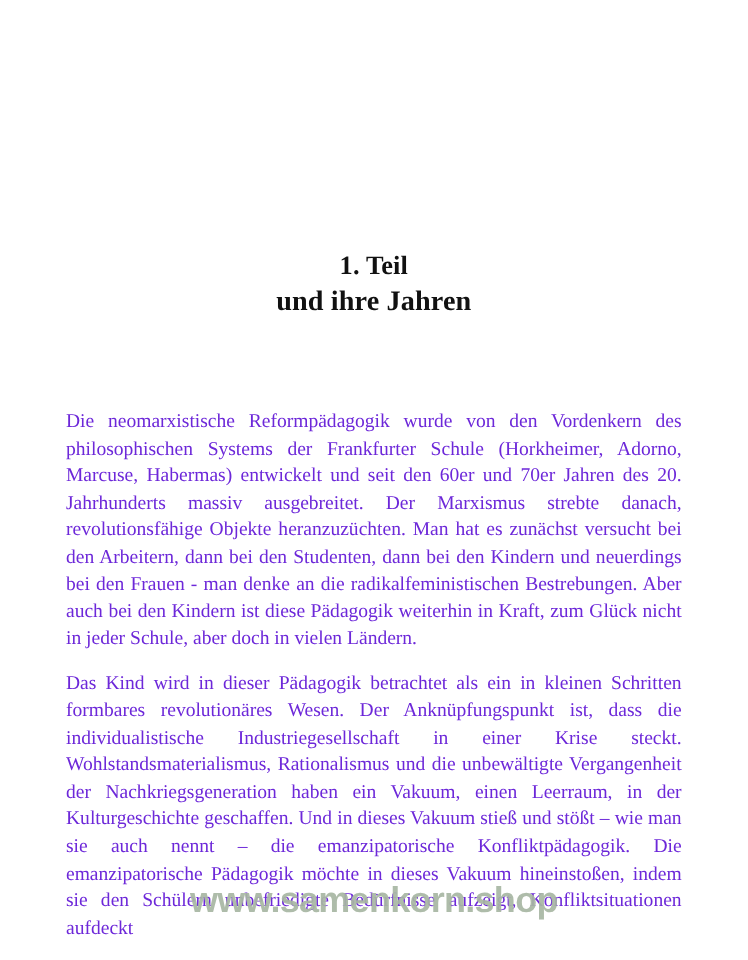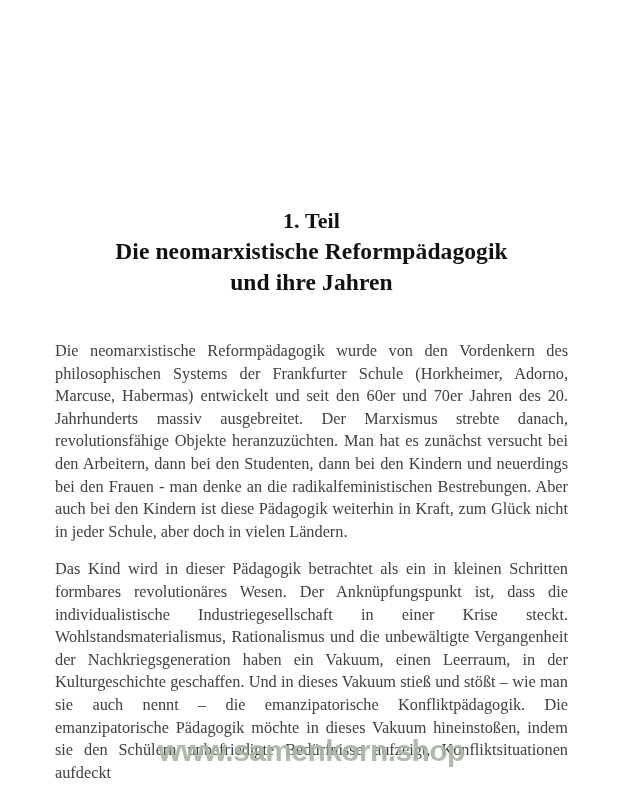--- a/index.html
+++ b/index.html
@@ -55,21 +55,21 @@
     top: 340px;
     width: 513px;
   }
 
   .para {
     margin: 0;
     font-size: 16.3px;
     line-height: 22.6px;
     text-align: justify;
     text-justify: inter-word;
-    color: #404040;
+    color: #6d28d9;
     hyphens: none;
   }
 
   .para + .para {
     margin-top: 15px;
   }
 
   
   .watermark {
     position: absolute;
@@ -87,21 +87,20 @@
     white-space: nowrap;
   }
 </style>
 </head>
 <body>
 
 <div class="page">
 
   <div class="heading">
     <div class="heading-line part-label">1. Teil</div>
-    <div class="heading-line title-main">Die neomarxistische Reformpädagogik</div>
     <div class="heading-line title-main">und ihre Jahren</div>
   </div>
 
   <div class="body-copy">
     <p class="para">Die neomarxistische Reformpädagogik wurde von den Vordenkern des philosophischen Systems der Frankfurter Schule (Horkheimer, Adorno, Marcuse, Habermas) entwickelt und seit den 60er und 70er Jahren des 20. Jahrhunderts massiv ausgebreitet. Der Marxismus strebte danach, revolutionsfähige Objekte heranzuzüchten. Man hat es zunächst versucht bei den Arbeitern, dann bei den Studenten, dann bei den Kindern und neuerdings bei den Frauen - man denke an die radikalfeministischen Bestrebungen. Aber auch bei den Kindern ist diese Pädagogik weiterhin in Kraft, zum Glück nicht in jeder Schule, aber doch in vielen Ländern.</p>
     <p class="para">Das Kind wird in dieser Pädagogik betrachtet als ein in kleinen Schritten formbares revolutionäres Wesen. Der Anknüpfungspunkt ist, dass die individualistische Industriegesellschaft in einer Krise steckt. Wohlstandsmaterialismus, Rationalismus und die unbewältigte Vergangenheit der Nachkriegsgeneration haben ein Vakuum, einen Leerraum, in der Kulturgeschichte geschaffen. Und in dieses Vakuum stieß und stößt – wie man sie auch nennt – die emanzipatorische Konfliktpädagogik. Die emanzipatorische Pädagogik möchte in dieses Vakuum hineinstoßen, indem sie den Schülern unbefriedigte Bedürfnisse aufzeigt, Konfliktsituationen aufdeckt</p>
   </div>
 
   <div class="watermark">www.samenkorn.shop</div>
 

